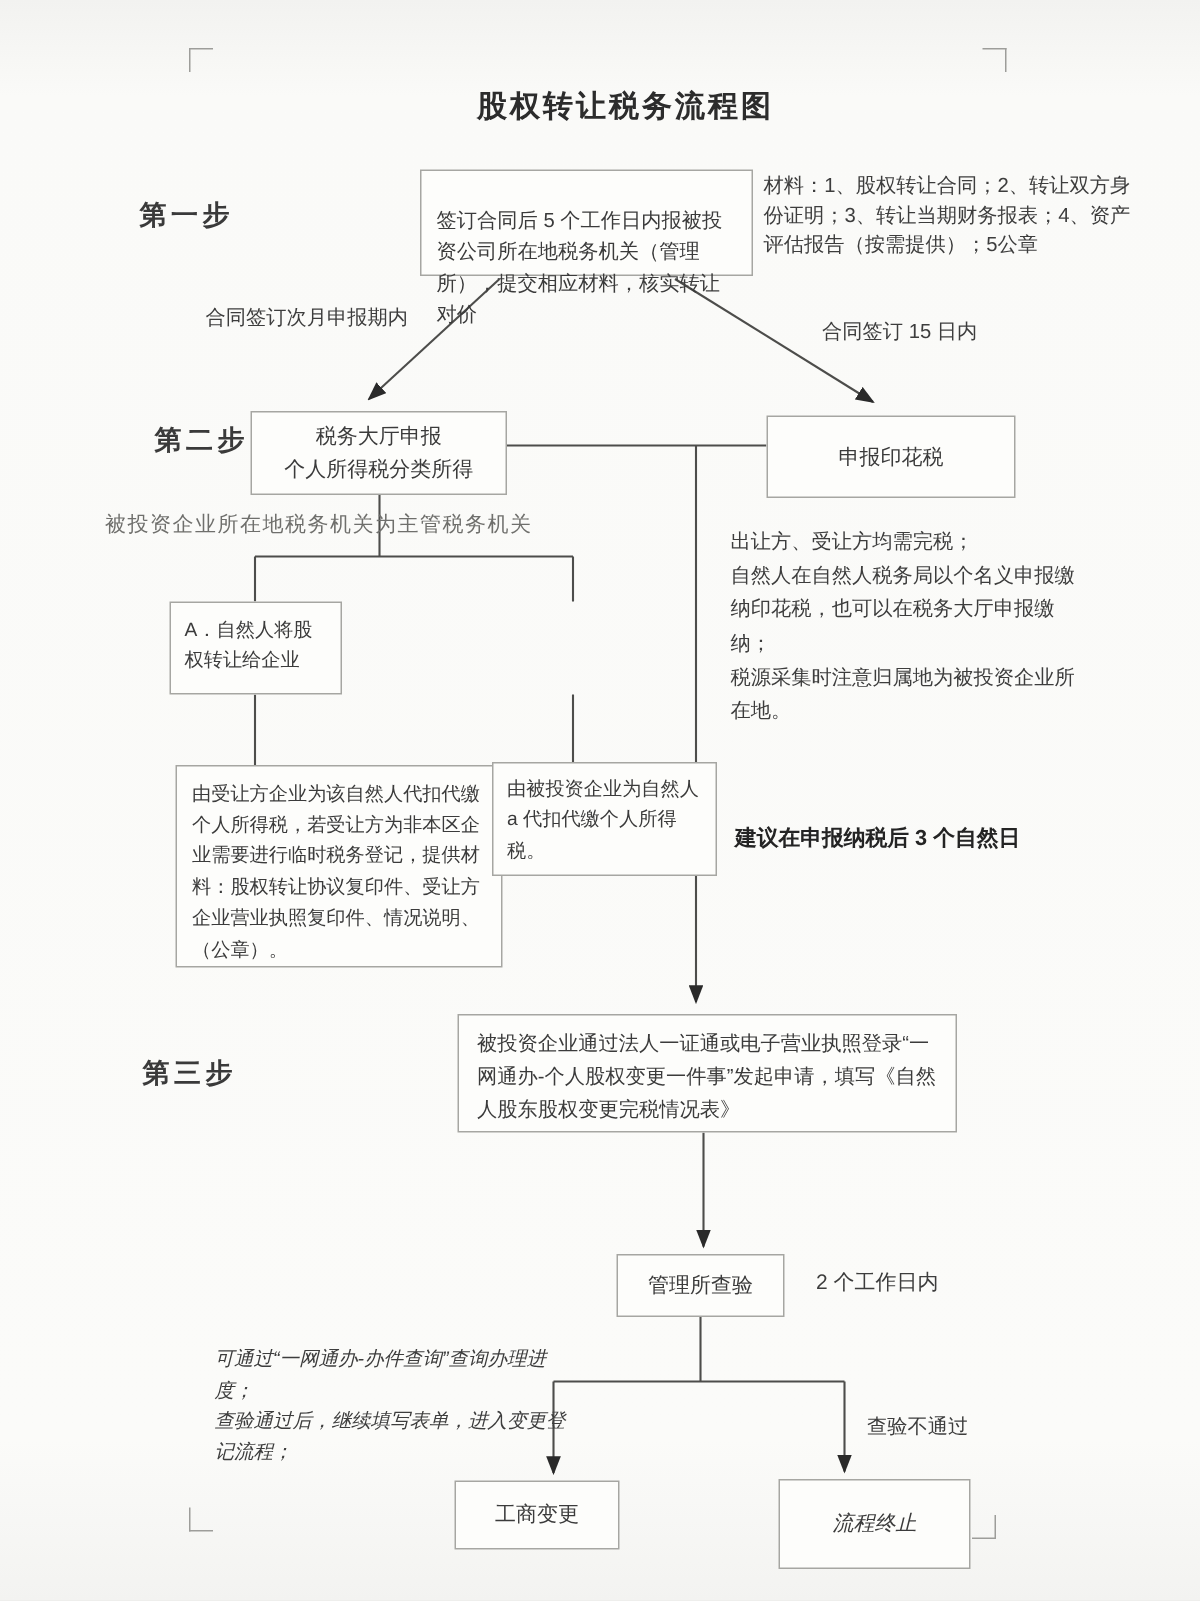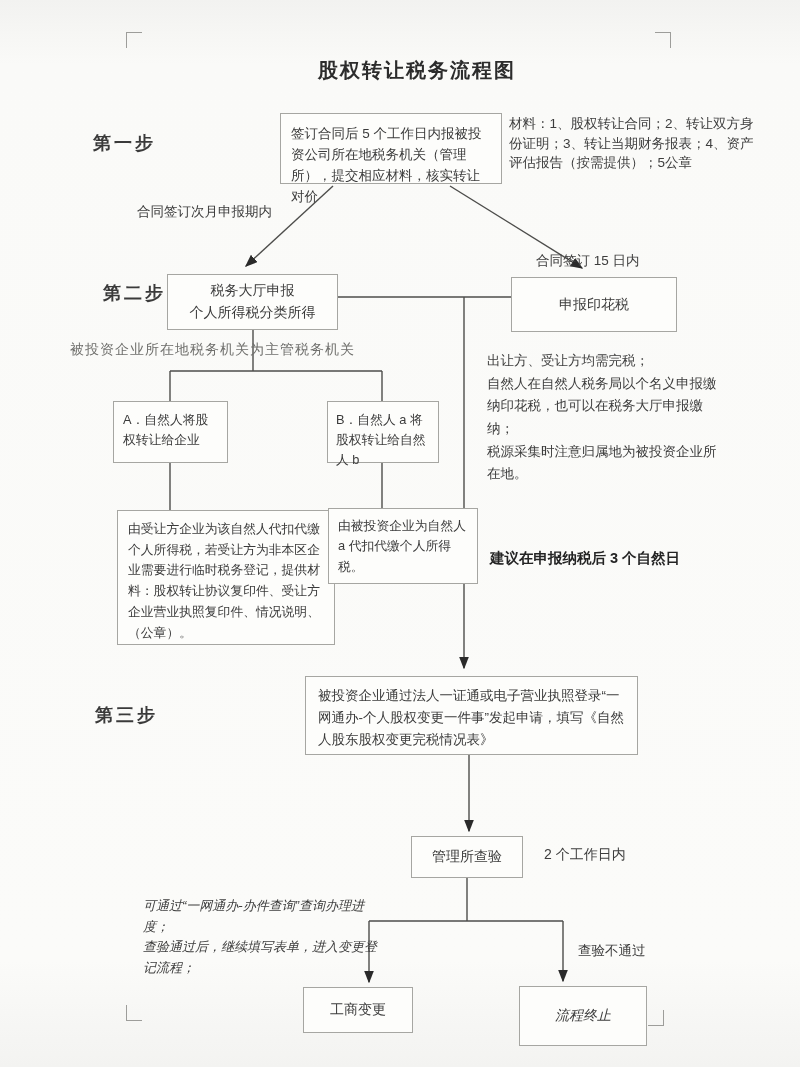--- a/index.html
+++ b/index.html
@@ -26,21 +26,21 @@
     font-family:"Liberation Serif","DejaVu Serif",serif;
     font-weight:bold;font-size:18px;color:#3a3a3a;letter-spacing:3px;
     white-space:nowrap;
   }
   .box{
     border:1px solid #a6a6a2;
     background:#fdfdfb;
     box-sizing:border-box;
     font-size:13.5px;line-height:1.55;color:#3b3b3b;
   }
-  .box.pad{padding:10px 10px;}
+  .box.pad{padding:23px 10px;}
   .box.center{display:flex;align-items:center;justify-content:center;text-align:center;}
   .note{font-size:13.5px;line-height:1.6;color:#3d3d3d;}
   .pre{white-space:pre-line;}
   .tiny{font-size:14px;color:#6f6f6c;letter-spacing:1px;white-space:nowrap;}
   .bold-note{font-weight:bold;font-size:14.5px;color:#242424;white-space:nowrap;}
   .edge-lbl{font-size:13.5px;color:#3d3d3d;white-space:nowrap;}
   svg.connectors{position:absolute;left:0;top:0;pointer-events:none;}
   svg.connectors line{stroke:#4d4d4b;stroke-width:1.4;}
   .corner{width:15px;height:15px;}
   .corner.tl{border-left:1px solid #9d9d9a;border-top:1px solid #9d9d9a;}
@@ -89,29 +89,28 @@
 
   <div class="abs title" style="left:318px;top:57px;">股权转让税务流程图</div>
 
   <div class="abs step-lbl" style="left:93px;top:131px;">第一步</div>
   <div class="abs step-lbl" style="left:88px;top:281px;margin-left:15px;">第二步</div>
   <div class="abs step-lbl" style="left:95px;top:703px;">第三步</div>
 
   <div class="abs box pad" style="left:280px;top:113px;width:222px;height:71px;">签订合同后 5 个工作日内报被投资公司所在地税务机关（管理所），提交相应材料，核实转让对价</div>
   <div class="abs note" style="left:509px;top:114px;width:246px;line-height:1.45;">材料：1、股权转让合同；2、转让双方身份证明；3、转让当期财务报表；4、资产评估报告（按需提供）；5公章</div>
   <div class="abs edge-lbl" style="left:137px;top:203px;">合同签订次月申报期内</div>
-  <div class="abs edge-lbl" style="left:536px;top:212px;margin-top:40px;">合同签订 15 日内</div>
+  <div class="abs edge-lbl" style="left:548px;top:212px;">合同签订 15 日内</div>
 
   <div class="abs box center pre" style="left:167px;top:274px;width:171px;height:56px;font-size:14px;">税务大厅申报
 个人所得税分类所得</div>
   <div class="abs box center" style="left:511px;top:277px;width:166px;height:55px;font-size:14px;">申报印花税</div>
   <div class="abs tiny" style="left:70px;top:341px;">被投资企业所在地税务机关为主管税务机关</div>
 
   <div class="abs box" style="left:113px;top:401px;width:115px;height:62px;padding:8px 9px;font-size:12.8px;">A．自然人将股权转让给企业</div>
-  <div class="abs box" style="left:327px;top:401px;width:112px;height:62px;padding:8px 8px;font-size:12.8px;">B．自然人 a 将股权转让给自然人 b</div>
 
   <div class="abs box" style="left:117px;top:510px;width:218px;height:135px;padding:8px 10px;font-size:12.8px;line-height:1.62;">由受让方企业为该自然人代扣代缴个人所得税，若受让方为非本区企业需要进行临时税务登记，提供材料：股权转让协议复印件、受让方企业营业执照复印件、情况说明、（公章）。</div>
   <div class="abs box" style="left:328px;top:508px;width:150px;height:76px;padding:7px 9px;font-size:12.8px;line-height:1.6;">由被投资企业为自然人 a 代扣代缴个人所得税。</div>
 
   <div class="abs note pre" style="left:487px;top:350px;width:240px;line-height:1.68;">出让方、受让方均需完税；
 自然人在自然人税务局以个名义申报缴纳印花税，也可以在税务大厅申报缴纳；
 税源采集时注意归属地为被投资企业所在地。</div>
   <div class="abs bold-note" style="left:490px;top:549px;">建议在申报纳税后 3 个自然日</div>
 
   <div class="abs box" style="left:305px;top:676px;width:333px;height:79px;padding:8px 12px;line-height:1.62;">被投资企业通过法人一证通或电子营业执照登录“一网通办-个人股权变更一件事”发起申请，填写《自然人股东股权变更完税情况表》</div>

